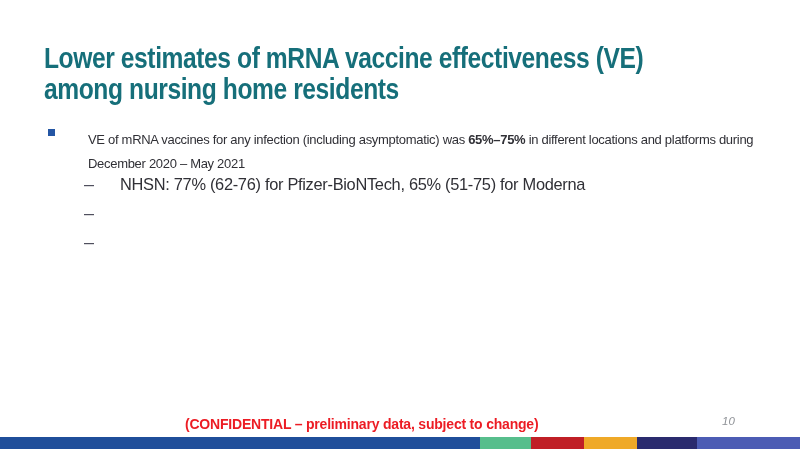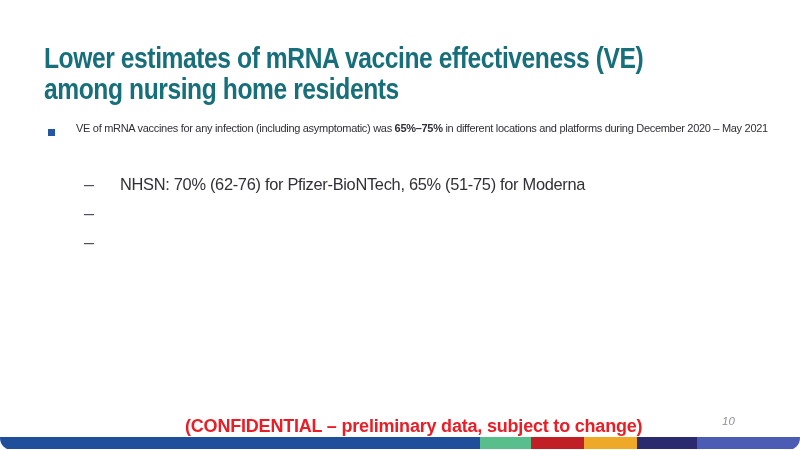--- a/index.html
+++ b/index.html
@@ -7,21 +7,20 @@
     padding: 0;
     background: #ffffff;
     font-family: "Liberation Sans", sans-serif;
   }
   .slide {
     position: relative;
     width: 800px;
     height: 450px;
     background: #ffffff;
     overflow: hidden;
-    border-radius: 12px;
   }
 
   
   .title {
     position: absolute;
     left: 44px;
     top: 42px;
     width: 840px;
     margin: 0;
     font-size: 30px;
@@ -42,22 +41,22 @@
     top: 129px;
     width: 7px;
     height: 7px;
     background: #2456A4;
   }
   .bullet-text {
     position: absolute;
     left: 76px;
     top: 116px;
     width: 700px;
-    margin: 0;
-    font-size: 11px;
+    margin: 12px;
+    font-size: 13px;
     line-height: 24px;
     letter-spacing: -0.3px;
     color: #303036;
   }
   .bullet-text b { font-weight: bold; }
 
   
   .sub-bullets {
     position: absolute;
     left: 84px;
@@ -79,21 +78,21 @@
     color: #50505E;
     font-size: 18px;
     line-height: 20px;
   }
 
   
   .confidential {
     position: absolute;
     left: 185px;
     top: 416px;
-    font-size: 18px;
+    font-size: 14px;
     font-weight: bold;
     letter-spacing: -0.2px;
     color: #EC1C24;
     white-space: nowrap;
   }
   .page-number {
     position: absolute;
     left: 722px;
     top: 415px;
     font-size: 11.5px;
@@ -119,21 +118,21 @@
     <span class="line">Lower estimates of mRNA vaccine effectiveness (VE)</span>
     <span class="line">among nursing home residents</span>
   </h1>
 
   <span class="bullet-square"></span>
   <p class="bullet-text"><span>VE of mRNA vaccines for any infection (including asymptomatic) was </span><b>65%–75%</b><span> in different locations and platforms during December 2020 – May 2021</span></p>
 
   <div class="sub-bullets">
     <div class="sub-bullet">
       <span class="dash">–</span>
-      <span>NHSN: 70% (62-76) for Pfizer-BioNTech, 65% (51-75) for Moderna</span>
+      <span>NHSN: 77% (62-76) for Pfizer-BioNTech, 65% (51-75) for Moderna</span>
     </div>
     <div class="sub-bullet">
       <span class="dash">–</span>
     </div>
     <div class="sub-bullet">
       <span class="dash">–</span>
     </div>
   </div>
 
   <div class="confidential">(CONFIDENTIAL – preliminary data, subject to change)</div>

